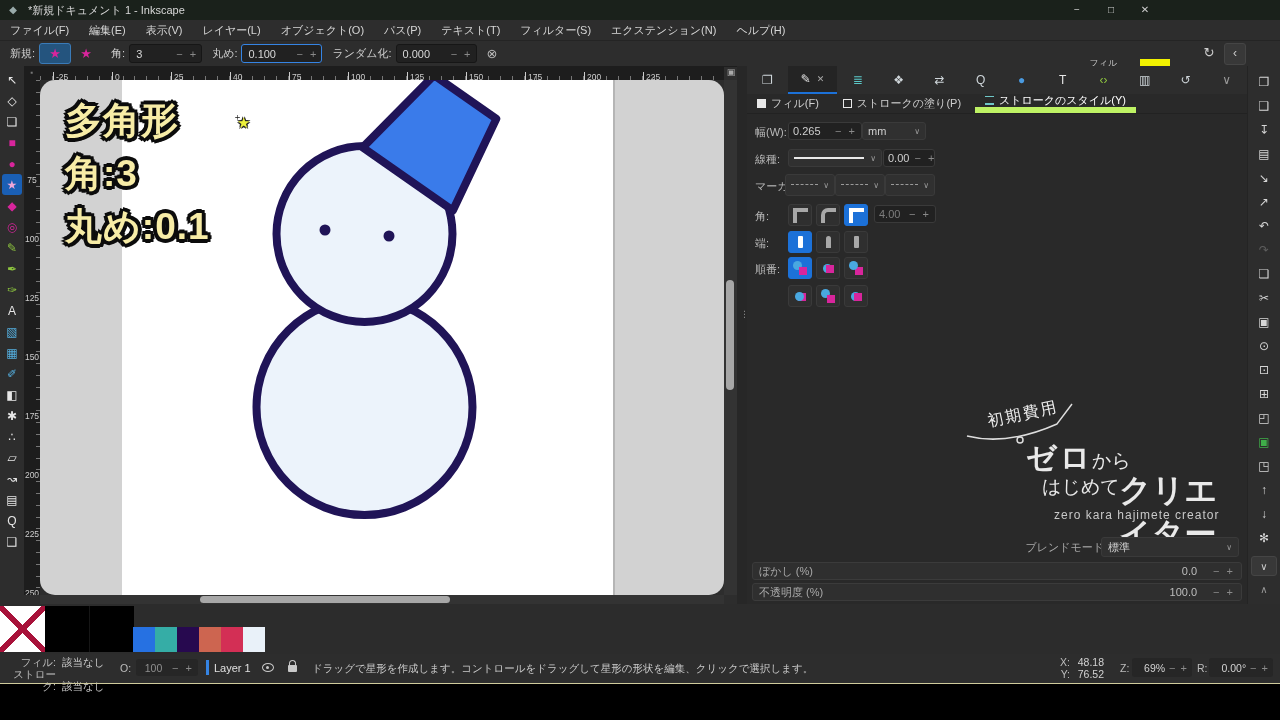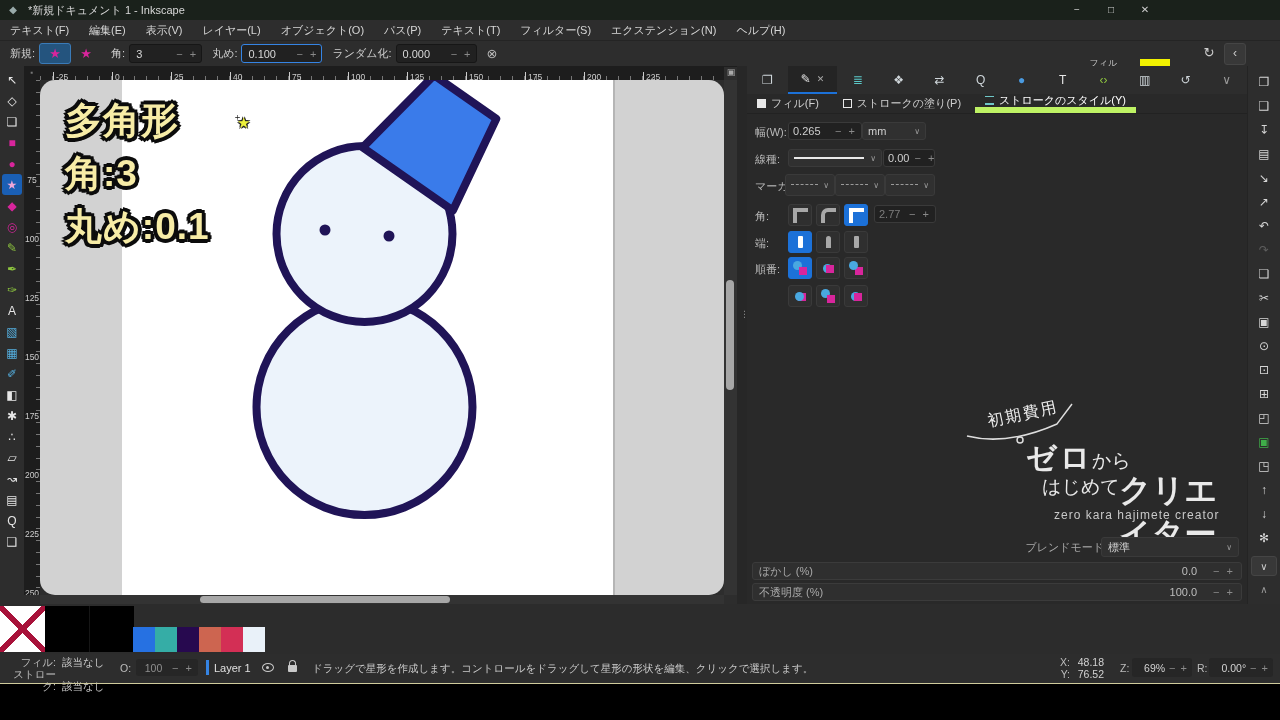--- a/index.html
+++ b/index.html
@@ -201,21 +201,21 @@
       <span class="logo">◆</span>
       <span>*新規ドキュメント 1 - Inkscape</span>
       <span class="winbtns">
         <span class="winbtn">−</span>
         <span class="winbtn">□</span>
         <span class="winbtn">✕</span>
       </span>
     </div>
 
     <div class="menubar">
-        <span class="li">テキスト(F)</span>
+        <span class="li">ファイル(F)</span>
         <span class="li">編集(E)</span>
         <span class="li">表示(V)</span>
         <span class="li">レイヤー(L)</span>
         <span class="li">オブジェクト(O)</span>
         <span class="li">パス(P)</span>
         <span class="li">テキスト(T)</span>
         <span class="li">フィルター(S)</span>
         <span class="li">エクステンション(N)</span>
         <span class="li">ヘルプ(H)</span>
       </div>
@@ -416,21 +416,21 @@
       <span class="tgl" style="left:41px;top:138px">
           <span class="join-ic"></span>
         </span>
       <span class="tgl" style="left:69px;top:138px">
           <span class="join-ic round"></span>
         </span>
       <span class="tgl active" style="left:97px;top:138px">
           <span class="join-ic"></span>
         </span>
       <span class="sp-field" style="left:127px;top:139px;width:52px;color:#7d7d7d">
-        <span class="val">2.77</span>
+        <span class="val">4.00</span>
         <span class="spin">− +</span>
       </span>
 
       <span class="sp-label" style="left:8px;top:170px">端:</span>
       <span class="tgl active" style="left:41px;top:165px">
           <span class="cap-ic"></span>
         </span>
       <span class="tgl" style="left:69px;top:165px">
           <span class="cap-ic round"></span>
         </span>

